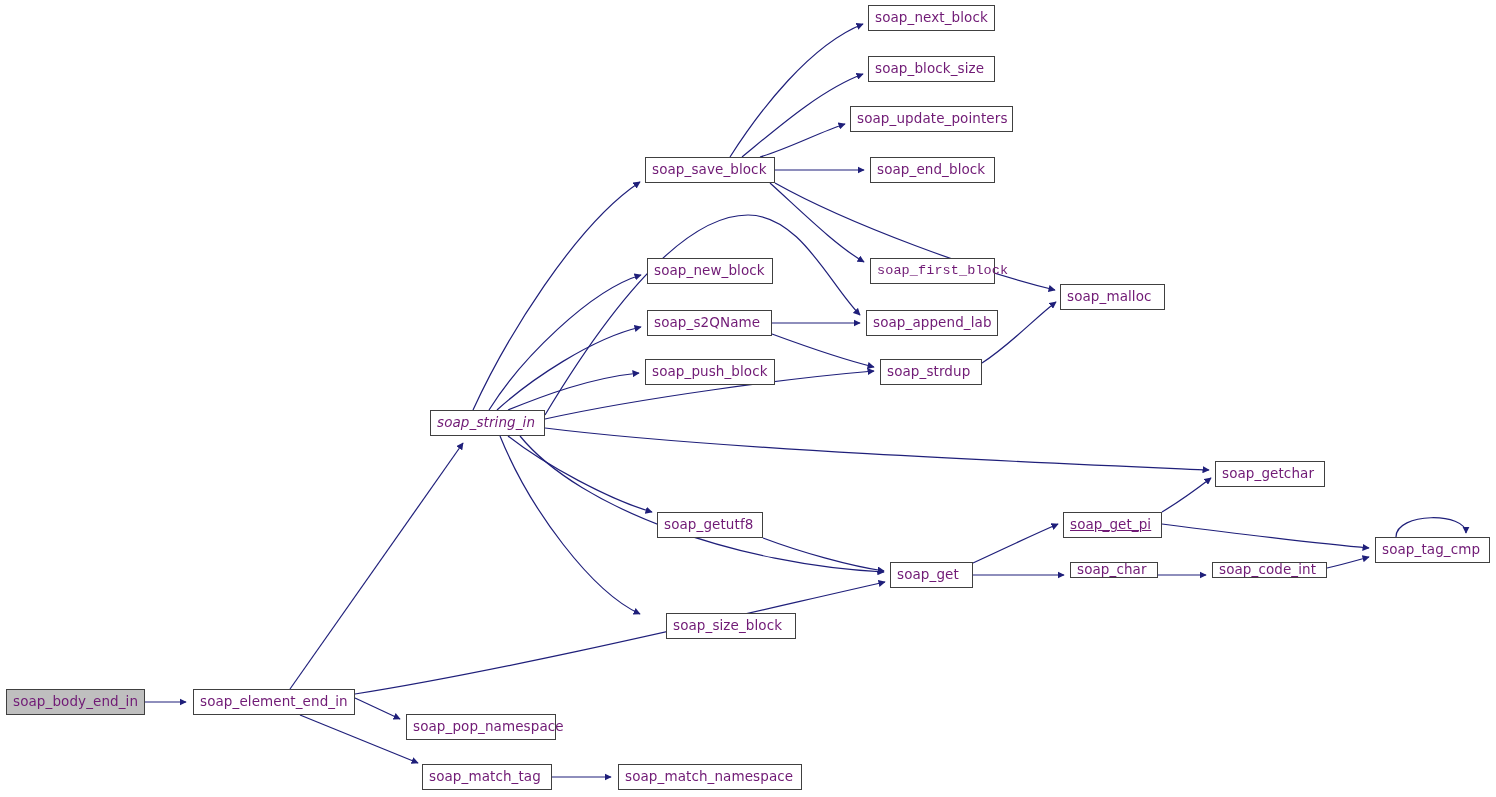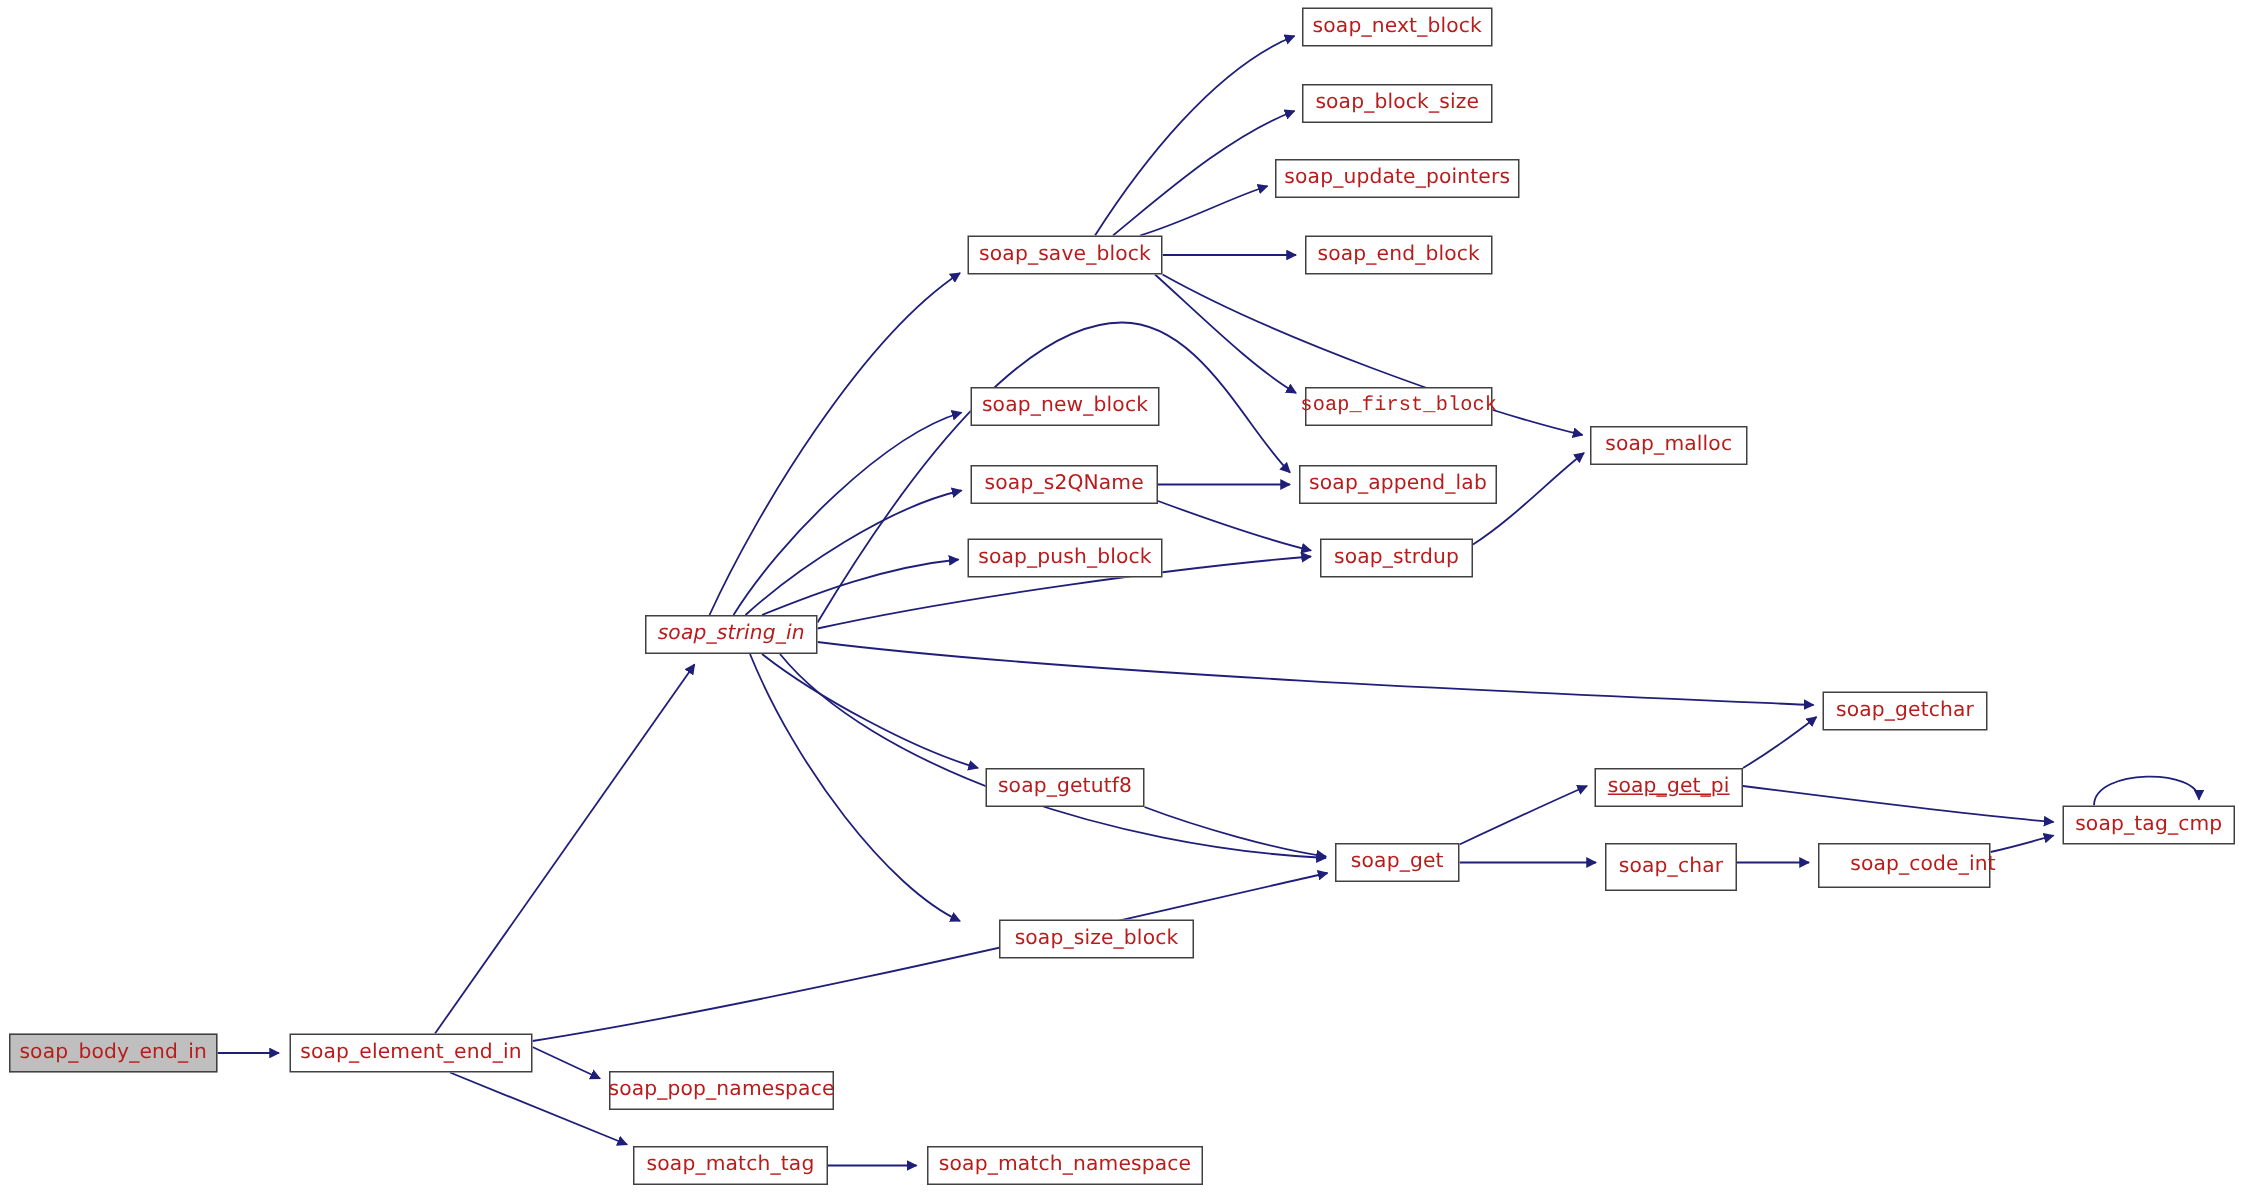--- a/index.html
+++ b/index.html
@@ -23,26 +23,26 @@
     top: 0;
     width: 1496px;
     height: 797px;
     pointer-events: none;
   }
   .node {
     position: absolute;
     box-sizing: border-box;
     border: 1px solid #404040;
     background: #ffffff;
-    color: #b91c1c;
+    color: #701a75;
     font-size: 13.5px;
     line-height: 1;
     display: flex;
     align-items: center;
-    justify-content: center;
+    justify-content: flex-start;
     white-space: nowrap;
     letter-spacing: 0.1px;
   }
   .node.root {
     background: #bfbfbf;
   }
   .node-label {
     display: block;
     padding: 0 6px;
   }
@@ -158,24 +158,24 @@
       </div>
       <div class="node" style="left: 1063px; top: 512px; width: 99px; height: 26px; text-decoration: underline;">
         <span class="node-label">soap_get_pi</span>
       </div>
       <div class="node" style="left: 1375px; top: 537px; width: 115px; height: 26px;">
         <span class="node-label">soap_tag_cmp</span>
       </div>
       <div class="node" style="left: 890px; top: 562px; width: 83px; height: 26px;">
         <span class="node-label">soap_get</span>
       </div>
-      <div class="node" style="left: 1070px; top: 562px; width: 88px; height: 32px;">
+      <div class="node" style="left: 1070px; top: 562px; width: 88px; height: 16px;">
         <span class="node-label">soap_char</span>
       </div>
-      <div class="node" style="left: 1212px; top: 562px; width: 115px; height: 30px; padding-left: 25px;">
+      <div class="node" style="left: 1212px; top: 562px; width: 115px; height: 16px;">
         <span class="node-label">soap_code_int</span>
       </div>
       <div class="node" style="left: 666px; top: 613px; width: 130px; height: 26px;">
         <span class="node-label">soap_size_block</span>
       </div>
     </div>
 
 </div>
 
 </body></html>

